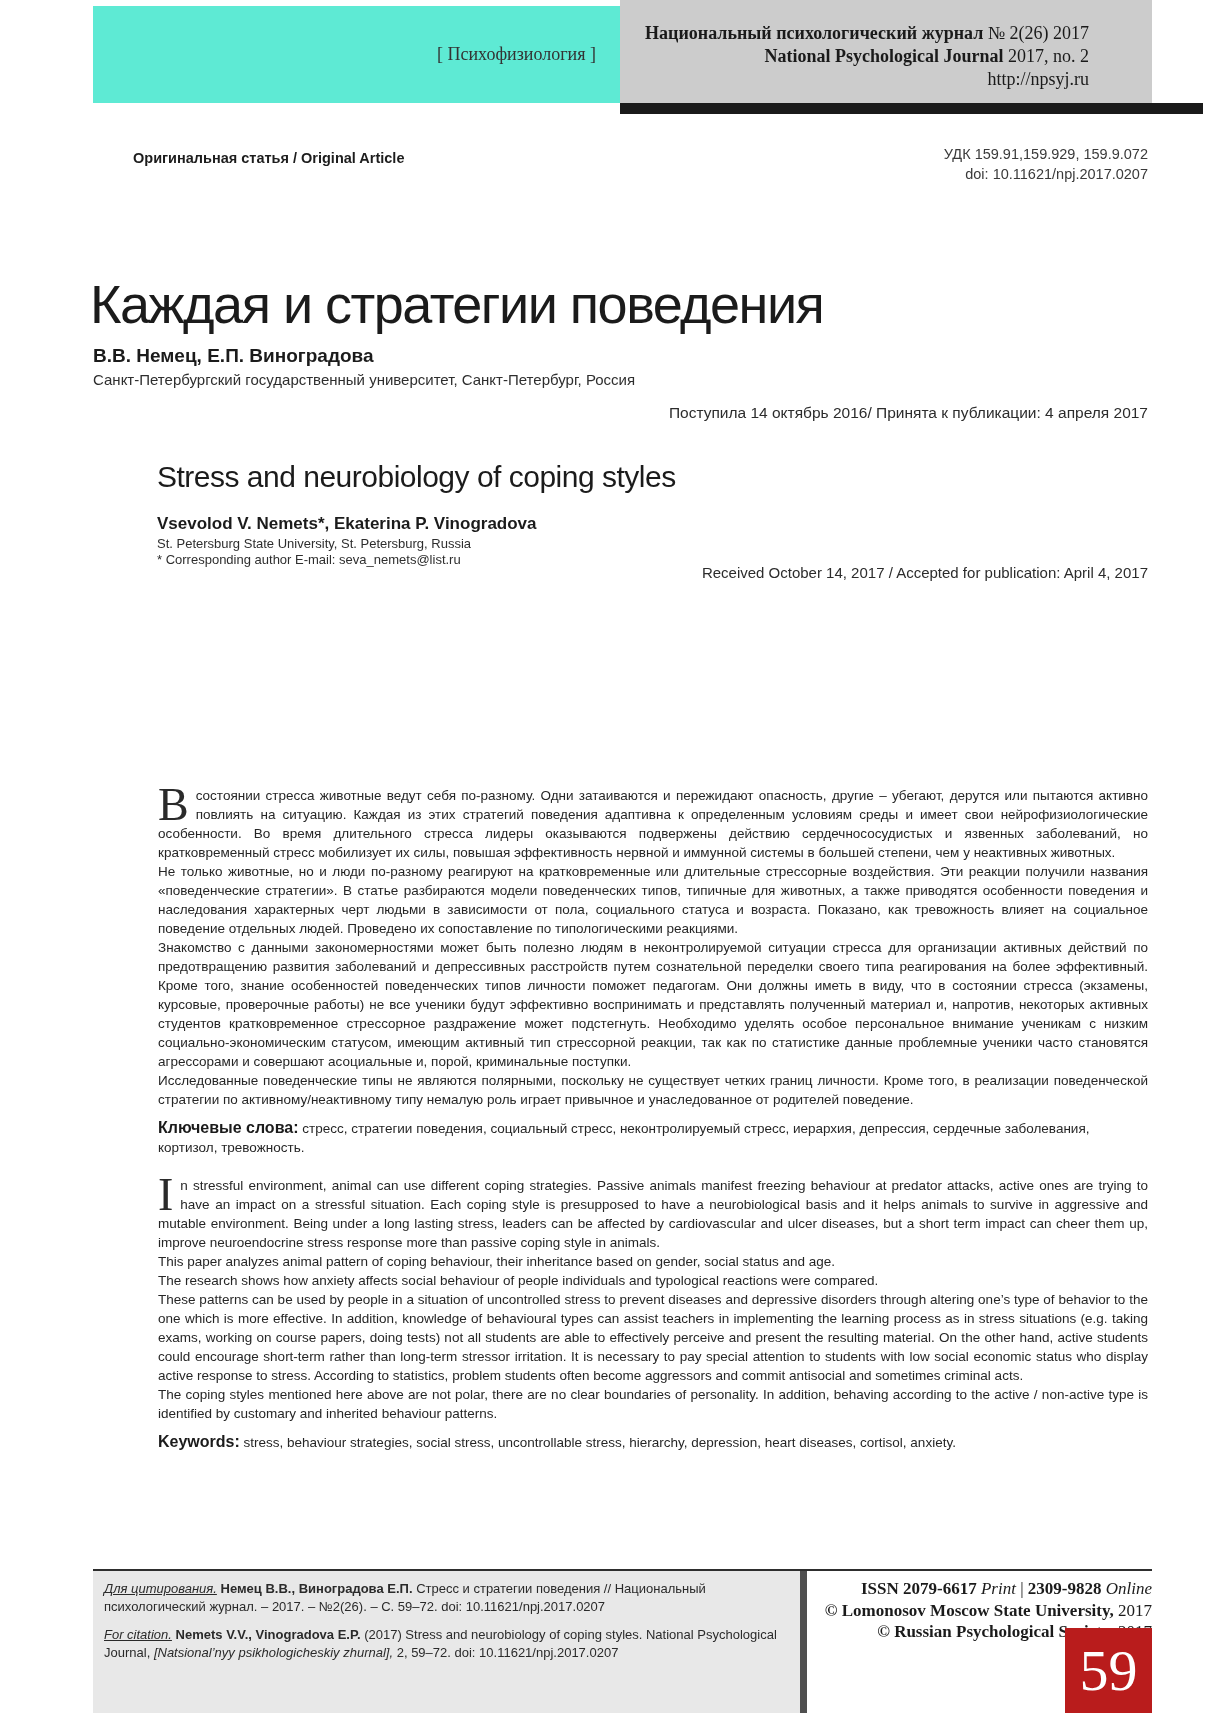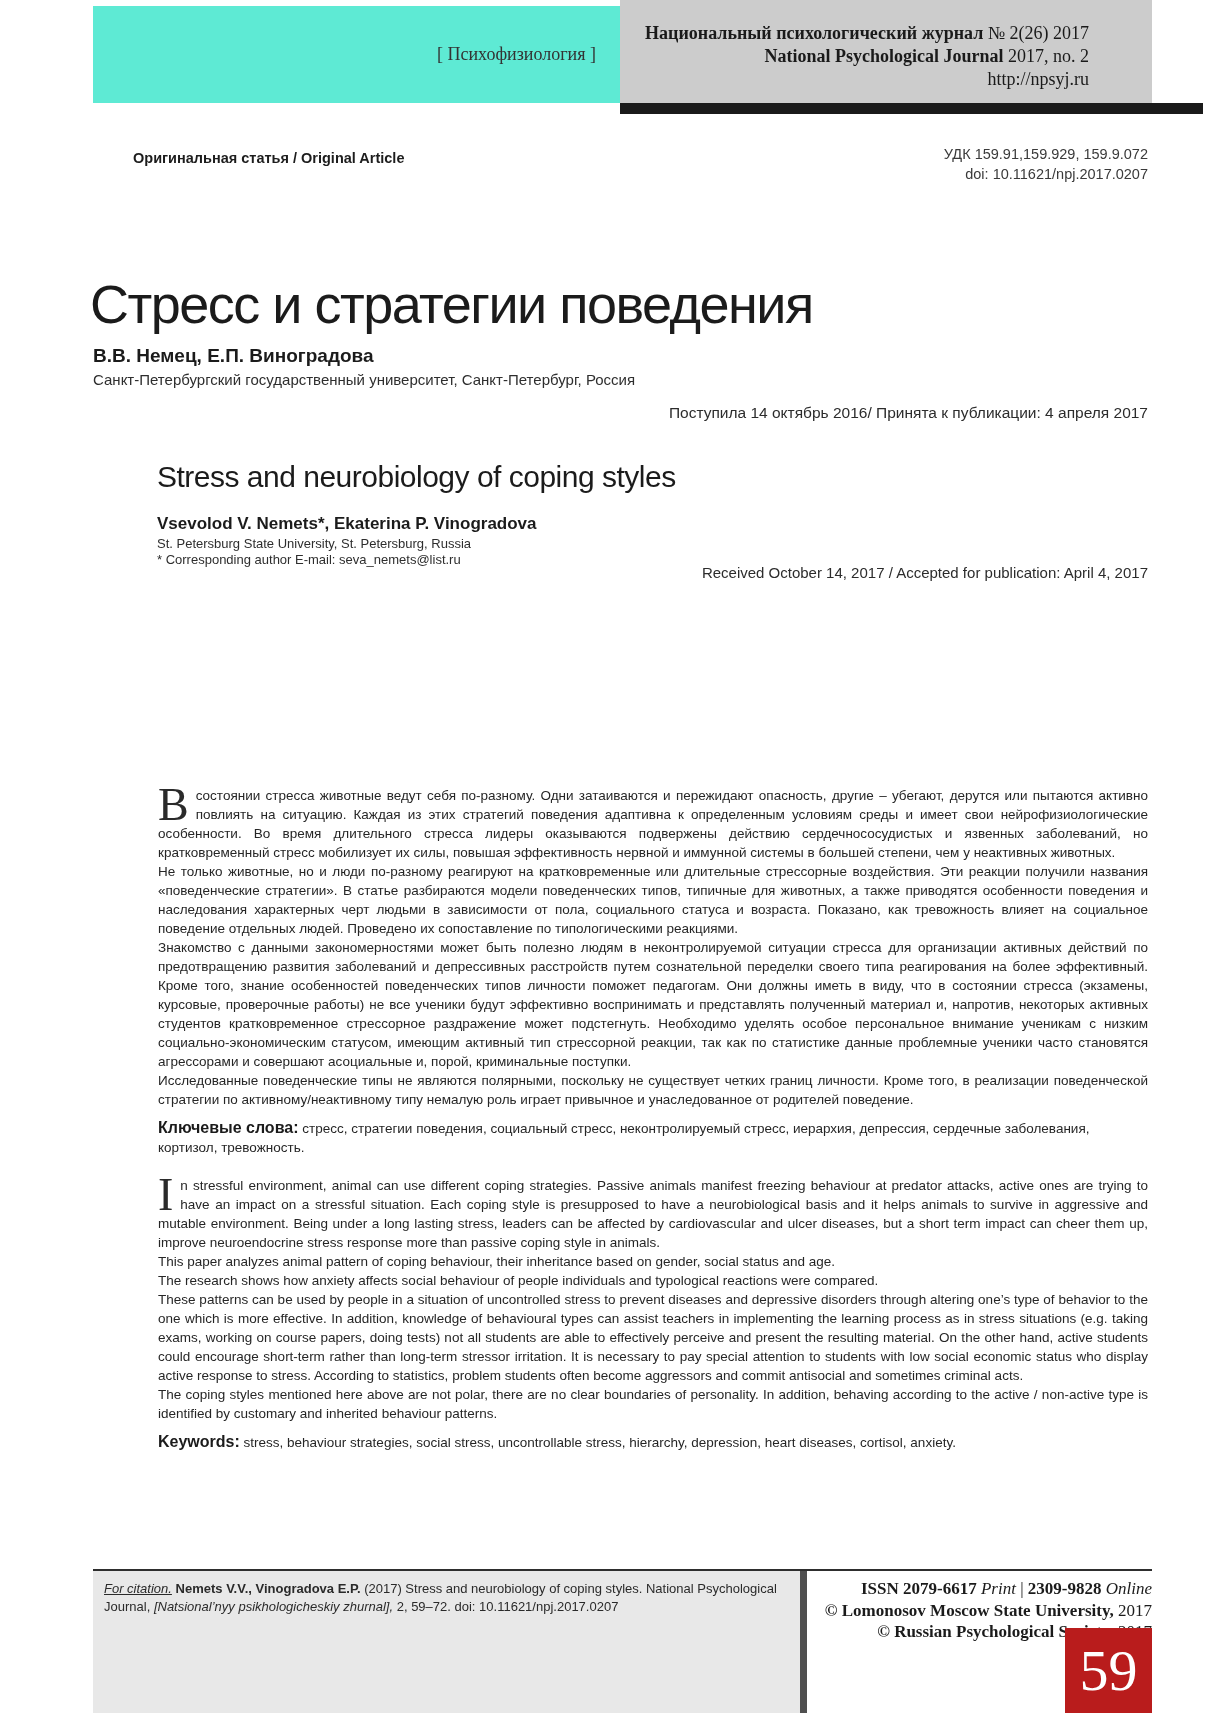--- a/index.html
+++ b/index.html
@@ -82,21 +82,21 @@
     <div><a class="hdr-url" href="#">http://npsyj.ru</a></div>
   </div>
   <div class="hdr-bar"></div>
 
   <div class="meta-left">Оригинальная статья / Original Article</div>
   <div class="meta-right">
     <div>УДК 159.91,159.929, 159.9.072</div>
     <div>doi: 10.11621/npj.2017.0207</div>
   </div>
 
-  <h1 class="title-ru">Стресс и стратегии поведения</h1>
+  <h1 class="title-ru">Каждая и стратегии поведения</h1>
   <div class="authors-ru">В.В. Немец, Е.П. Виноградова</div>
   <div class="affil-ru">Санкт-Петербургский государственный университет, Санкт-Петербург, Россия</div>
   <div class="dates-ru">Поступила 14 октябрь 2016/ Принята к публикации: 4 апреля 2017</div>
 
   <h2 class="title-en">Stress and neurobiology of coping styles</h2>
   <div class="authors-en">Vsevolod V. Nemets*, Ekaterina P. Vinogradova</div>
   <div class="affil-en">St. Petersburg State University, St. Petersburg, Russia</div>
   <div class="corr-en">*   Corresponding author E-mail: seva_nemets@list.ru</div>
   <div class="dates-en">Received October 14, 2017 / Accepted for publication: April 4, 2017</div>
 
@@ -112,20 +112,21 @@
     <p><span class="dropcap">I</span><span>n stressful environment, animal can use different coping strategies. Passive animals manifest freezing behaviour at predator attacks, active ones are trying to have an impact on a stressful situation. Each coping style is presupposed to have a neurobiological basis and it helps animals to survive in aggressive and mutable environment. Being under a long lasting stress, leaders can be affected by cardiovascular and ulcer diseases, but a short term impact can cheer them up, improve neuroendocrine stress response more than passive coping style in animals.</span></p>
     <p>This paper analyzes animal pattern of coping behaviour, their inheritance based on gender, social status and age.</p>
     <p>The research shows how anxiety affects social behaviour of people individuals and typological reactions were compared.</p>
     <p>These patterns can be used by people in a situation of uncontrolled stress to prevent diseases and depressive disorders through altering one’s type of behavior to the one which is more effective. In addition, knowledge of behavioural types can assist teachers in implementing the learning process as in stress situations (e.g. taking exams, working on course papers, doing tests) not all students are able to effectively perceive and present the resulting material. On the other hand, active students could encourage short-term rather than long-term stressor irritation. It is necessary to pay special attention to students with low social economic status who display active response to stress. According to statistics, problem students often become aggressors and commit antisocial and sometimes criminal acts.</p>
     <p>The coping styles mentioned here above are not polar, there are no clear boundaries of personality. In addition, behaving according to the active / non-active type is identified by customary and inherited behaviour patterns.</p>
     <p class="keywords"><b class="kw-label">Keywords:</b> <span>stress, behaviour strategies, social stress, uncontrollable stress, hierarchy, depression, heart diseases, cortisol, anxiety.</span></p>
   </div>
 
   <div class="foot-rule"></div>
   <div class="foot-left">
+    <p><i class="cite-label">Для цитирования.</i> <b>Немец В.В., Виноградова Е.П.</b> <span>Стресс и стратегии поведения // Национальный психологический журнал. – 2017. – №2(26). – С. 59–72. doi: 10.11621/npj.2017.0207</span></p>
     <p><i class="cite-label">For citation.</i> <b>Nemets V.V., Vinogradova E.P.</b> <span>(2017) Stress and neurobiology of coping styles. National Psychological Journal,</span> <i>[Natsional’nyy psikhologicheskiy zhurnal],</i> <span>2, 59–72. doi: 10.11621/npj.2017.0207</span></p>
   </div>
   <div class="foot-divider"></div>
   <div class="foot-right">
     <div><b>ISSN 2079-6617</b> <i>Print</i> <span>|</span> <b>2309-9828</b> <i>Online</i></div>
     <div><b>© Lomonosov Moscow State University,</b> <span>2017</span></div>
     <div><b>© Russian Psychological Society,</b> <span>2017</span></div>
   </div>
   <div class="page-number-box">
     <span>59</span>

